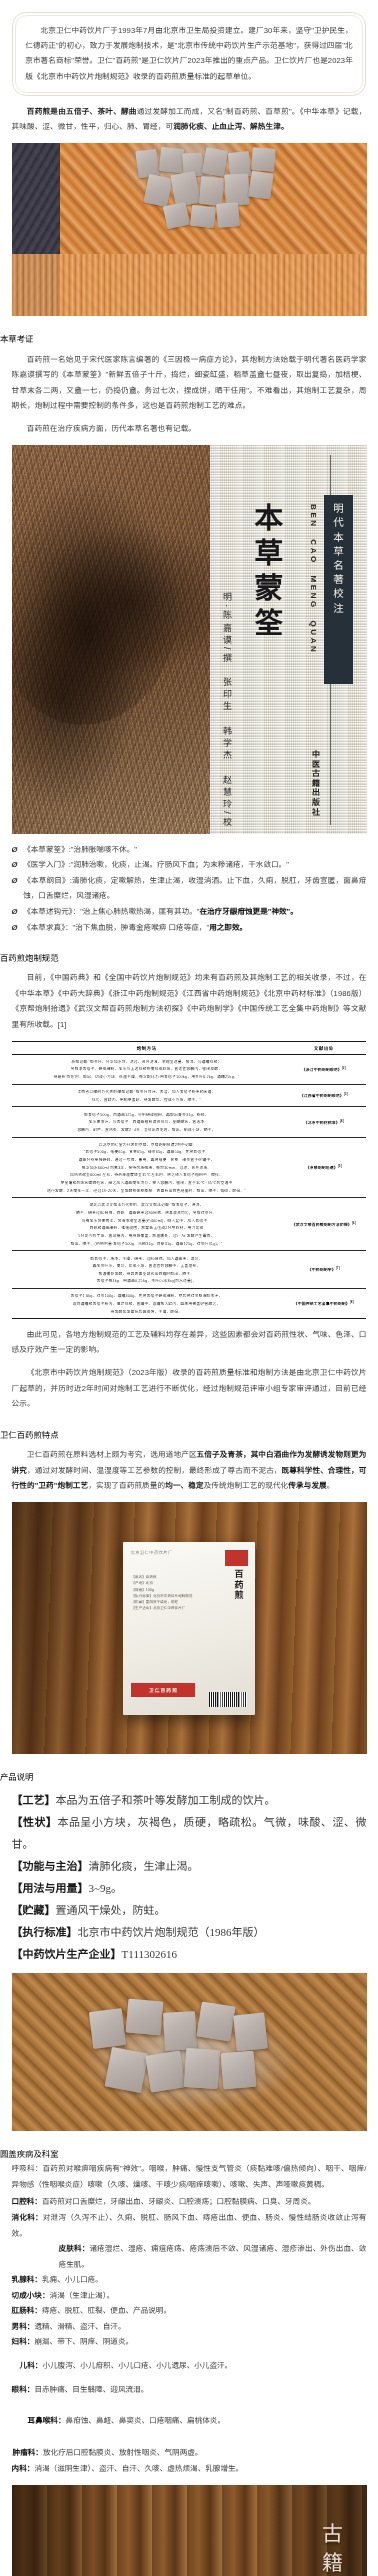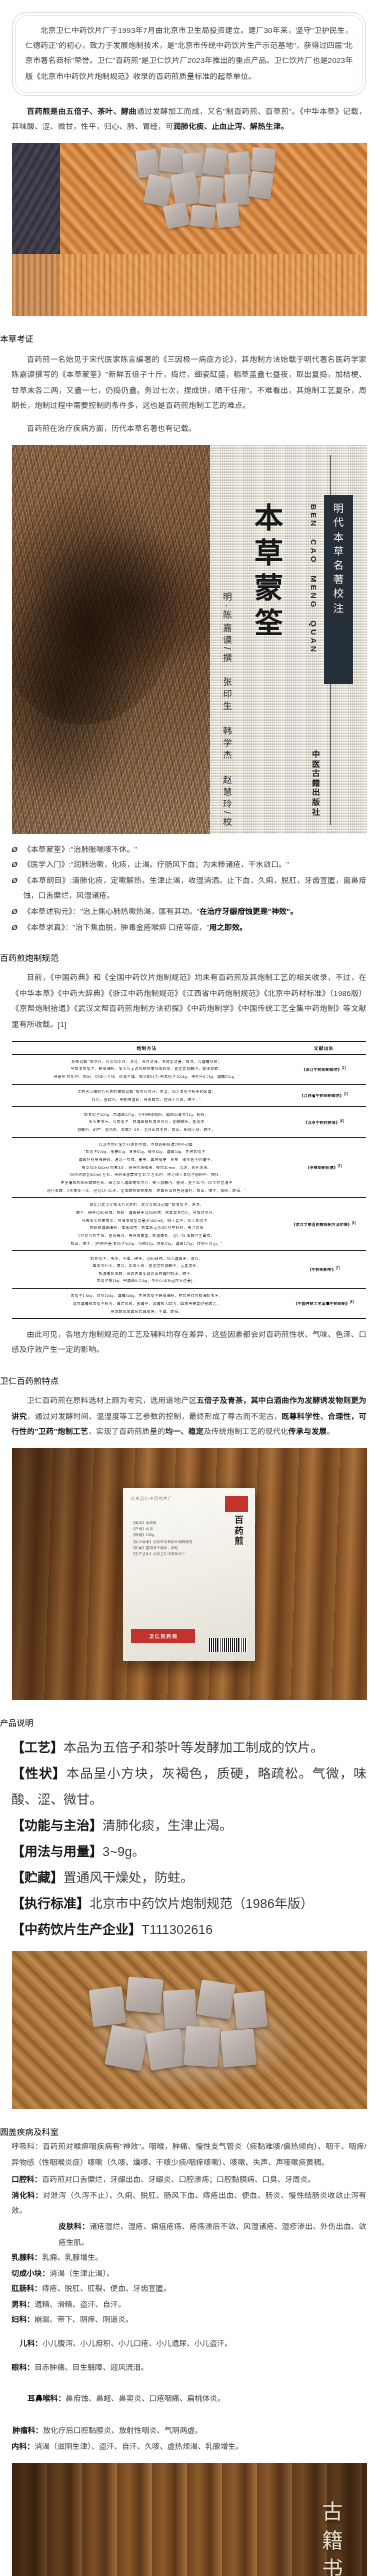--- a/index.html
+++ b/index.html
@@ -314,24 +314,25 @@
     letter-spacing: 0.1px;
   }
   .scan-table tr:last-child td { border-bottom: none; }
   .scan-table td.src { width: 24%; font-weight: bold; white-space: normal; }
   .scan-table td.src sup { font-size: 3.2px; }
   .scan-table .ln { display: block; }
 
   
   .info-list { margin: 6.3px 11.6px 0 11.6px; }
   .info-row {
-    font-size: 13px;
+    font-size: 11px;
     line-height: 2.0;
     color: #3c3c3c;
     text-align: justify;
+    font-family: Liberation Serif, serif;
   }
   .info-row .k { font-weight: bold; color: #1a1a1a; }
 
   
   .dis-row {
     margin: 0 11.6px;
     font-size: 7.6px;
     line-height: 2.05;
     color: #3c3c3c;
     text-align: justify;
@@ -505,20 +506,21 @@
               <span class="ln">连同酒糟和五倍子粉内，搞烂拌和，置罐中，连罐放入缸内，四周用棉盖好窖藏之，</span>
               <span class="ln">待发酵如发面状后做成饼，干燥，即得。</span>
             </td>
             <td class="src">《中国传统工艺全集中药炮制》<sup>[8]</sup></td>
           </tr>
         </tbody>
     </table>
   </div>
 
   <p class="para">由此可见，各地方炮制规范的工艺及辅料均存在差异，这些因素都会对百药煎性状、气味、色泽、口感及疗效产生一定的影响。</p>
+  <p class="para">《北京市中药饮片炮制规范》（2023年版）收录的百药煎质量标准和炮制方法是由北京卫仁中药饮片厂起草的，并历时近2年时间对炮制工艺进行不断优化，经过炮制规范评审小组专家审评通过，目前已经公示。</p>
 
   <div class="sec-head-wrap">
     <span>卫仁百药煎特点</span>
   </div>
   <p class="para">卫仁百药煎在原料选材上颇为考究，选用道地产区<b>五倍子及青茶，其中白酒曲作为发酵诱发物则更为讲究</b>，通过对发酵时间、温湿度等工艺参数的控制，最终形成了尊古而不泥古，<b>既尊科学性、合理性，可行性的"卫药"炮制工艺</b>，实现了百药煎质量的<b>均一、稳定</b>及传统炮制工艺的现代化<b>传承与发展</b>。</p>
 
   <div class="photo package-photo">
     <div class="pkg">
       <div class="pkg-top">
         <div class="pkg-logo">北京卫仁中药饮片厂</div>
@@ -564,23 +566,23 @@
   </div>
 
   <div class="sec-head-wrap">
     <span>圆盖疾病及科室</span>
   </div>
   <div class="dis-row">呼吸科：百药煎对喉痹咽疾病有"神效"。咽喉，肿痛、慢性支气管炎（痰黏难咳/偏热倾向）、咽干、咽痒/异物感（性咽喉炎症）咳嗽（久咳、燥咳、干咳少痰/咽痒咳嗽）、咳嗽、失声、声哑嗽痰黄稠。</div>
   <div class="info-list" style="margin-top:2.1px;">
       <div class="dis-row" style="margin: 0px;"><span class="k">口腔科：</span><span>百药煎对口舌糜烂，牙龈出血、牙龈炎、口腔溃疡；口腔黏膜病、口臭、牙周炎。</span></div>
       <div class="dis-row" style="margin: 0px;"><span class="k">消化科：</span><span>对泄泻（久泻不止）、久痢、脱肛、肠风下血、痔疮出血、便血、肠炎、慢性结肠炎收敛止泻有效。</span></div>
       <div class="dis-row" style="margin: 0px; padding-left: 47px;"><span class="k">皮肤科：</span><span>诸疮湿烂、湿疮、痈疽疮疡、疮疡溃后不敛、风湿诸疮、湿疹渗出、外伤出血、敛疮生肌。</span></div>
-      <div class="dis-row" style="margin: 0px;"><span class="k">乳腺科：</span><span>乳痈、乳腺增生。</span></div>
+      <div class="dis-row" style="margin: 0px;"><span class="k">乳腺科：</span><span>乳痈、小儿口疮。</span></div>
       <div class="dis-row" style="margin: 0px;"><span class="k">切成小块：</span><span>消渴（生津止渴）。</span></div>
-      <div class="dis-row" style="margin: 0px;"><span class="k">肛肠科：</span><span>痔疮、脱肛、肛裂、便血、牙齿宣匿。</span></div>
+      <div class="dis-row" style="margin: 0px;"><span class="k">肛肠科：</span><span>痔疮、脱肛、肛裂、便血、产品说明。</span></div>
       <div class="dis-row" style="margin: 0px;"><span class="k">男科：</span><span>遗精、滑精、盗汗、自汗。</span></div>
       <div class="dis-row" style="margin: 0px;"><span class="k">妇科：</span><span>崩漏、带下、阴痒、阴道炎。</span></div>
       <div class="dis-row" style="margin: 8px;"><span class="k">儿科：</span><span>小儿腹泻、小儿疳积、小儿口疮、小儿遗尿、小儿盗汗。</span></div>
       <div class="dis-row" style="margin: 0px;"><span class="k">眼科：</span><span>目赤肿痛、目生翳障、迎风流泪。</span></div>
       <div class="dis-row" style="margin: 16px;"><span class="k">耳鼻喉科：</span><span>鼻疳蚀、鼻衄、鼻窦炎、口疮咽痛、扁桃体炎。</span></div>
       <div class="dis-row" style="margin: 1px;"><span class="k">肿瘤科：</span><span>放化疗后口腔黏膜炎、放射性咽炎、气阴两虚。</span></div>
       <div class="dis-row" style="margin: 0px;"><span class="k">内科：</span><span>消渴（滋阴生津）、盗汗、自汗、久咳、虚热烦渴、乳腺增生。</span></div>
     </div>
 
   <div class="photo shelf-photo">

